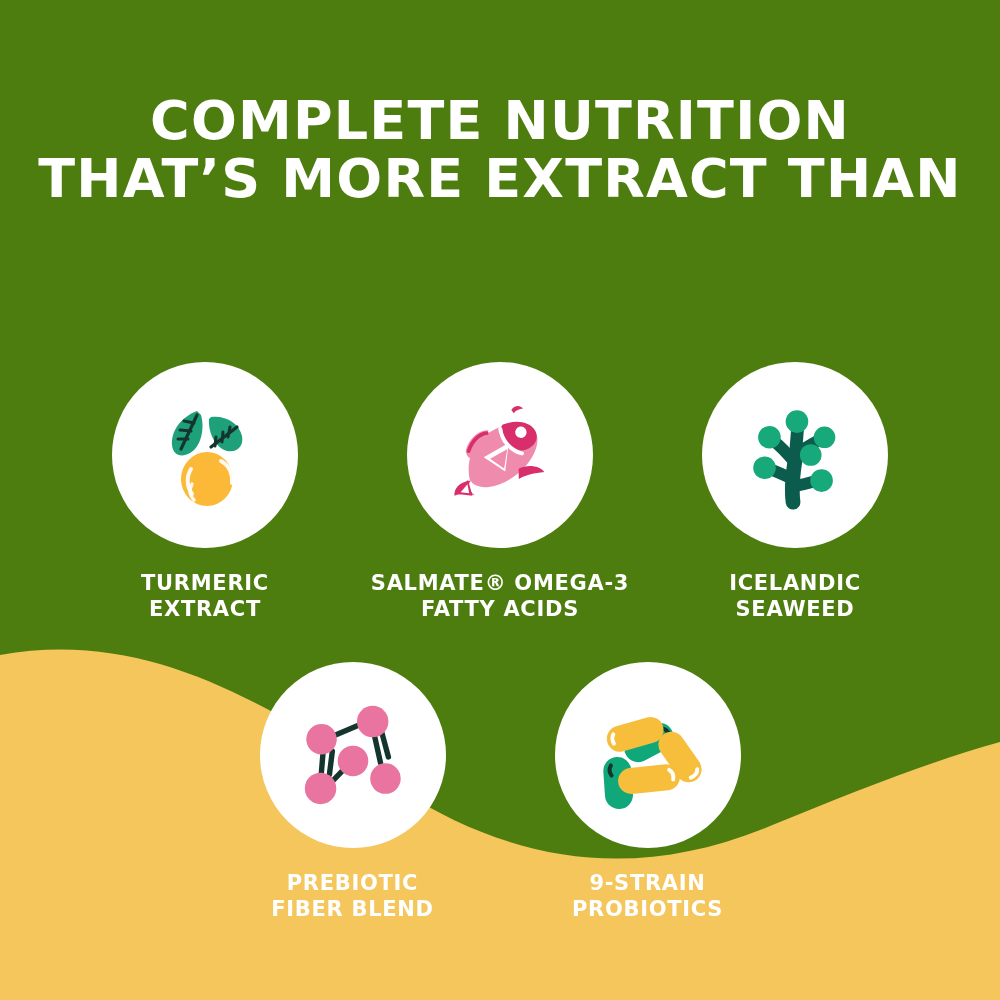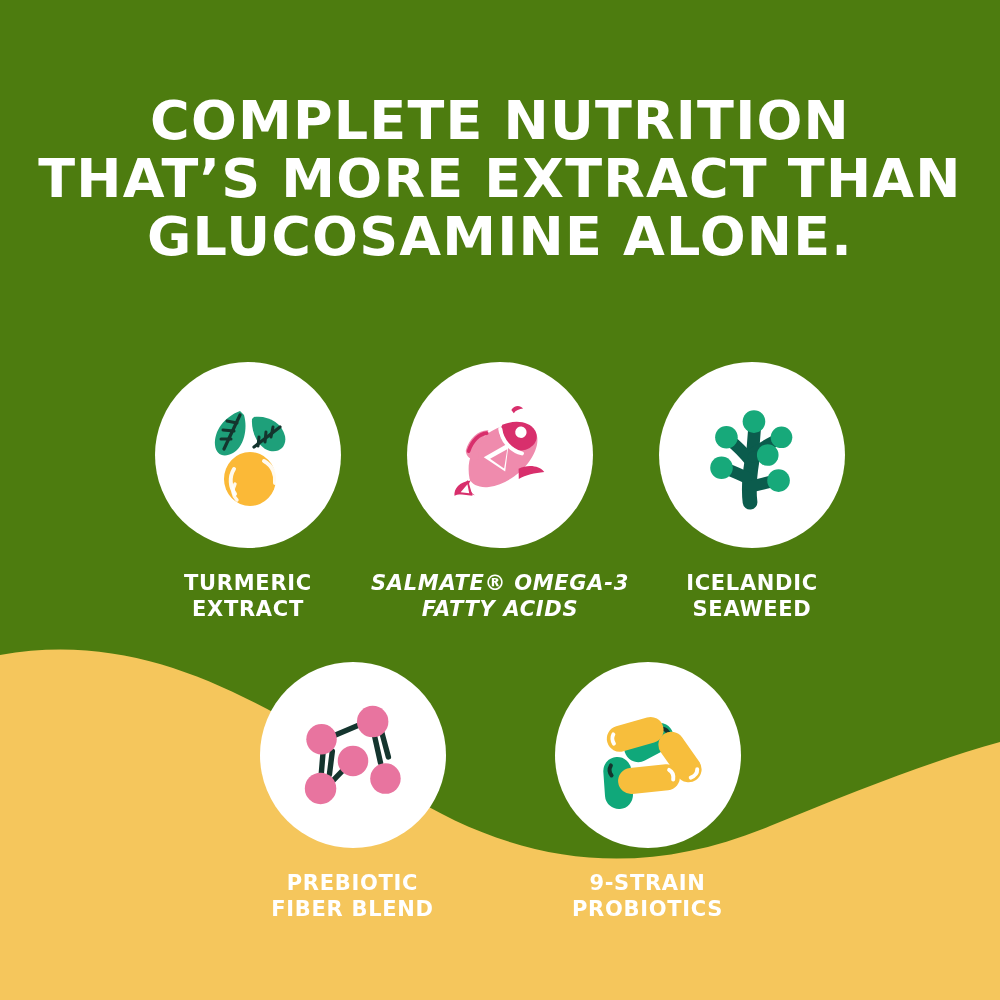--- a/index.html
+++ b/index.html
@@ -57,21 +57,21 @@
   .icon-row {
     position: absolute;
     z-index: 2;
     display: flex;
     justify-content: center;
   }
   #row-top {
     left: 0;
     top: 362px;
     width: 1000px;
-    gap: 64px;
+    gap: 107px;
   }
   #row-bottom {
     left: 0;
     top: 662px;
     width: 1000px;
     gap: 107px;
   }
 
   .feature {
     width: 188px;
@@ -95,35 +95,34 @@
     margin-top: 22px;
     text-align: center;
     color: #FFFFFF;
     font-family: "DejaVu Sans", sans-serif;
     font-weight: bold;
     font-size: 21px;
     line-height: 26px;
     letter-spacing: 0.7px;
     white-space: pre-line;
   }
-  .feature-label.wide { width: 260px; font-style: italic; }
+  .feature-label.wide { width: 260px; }
 </style>
 </head>
 <body>
 
 <div id="poster">
 
   <svg id="bg-wave" viewBox="0 0 1000 1000" preserveAspectRatio="none" aria-hidden="true">
     <path d="M0,655 C150,628 268,705 400,790 C520,866 640,880 770,826 C860,789 935,760 1000,742 L1000,1000 L0,1000 Z" fill="#F5C65C"></path>
   </svg>
 
   <div id="headline">
     <span class="hl-line">COMPLETE NUTRITION</span>
     <span class="hl-line">THAT’S MORE EXTRACT THAN</span>
-    <span class="hl-line">GLUCOSAMINE ALONE.</span>
   </div>
 
   <div class="icon-row" id="row-top">
 
     <div class="feature">
       <div class="badge">
         <svg width="120" height="120" viewBox="0 0 120 120">
 
           <path d="M52,16 C36,22 26,36 27,50 C28,60 36,63 45,58 C56,52 60,34 56,20 Z" fill="#1EA07A"></path>
           <path d="M52,20 L36,54" stroke="#14352E" stroke-width="3.2" stroke-linecap="round" fill="none"></path>

